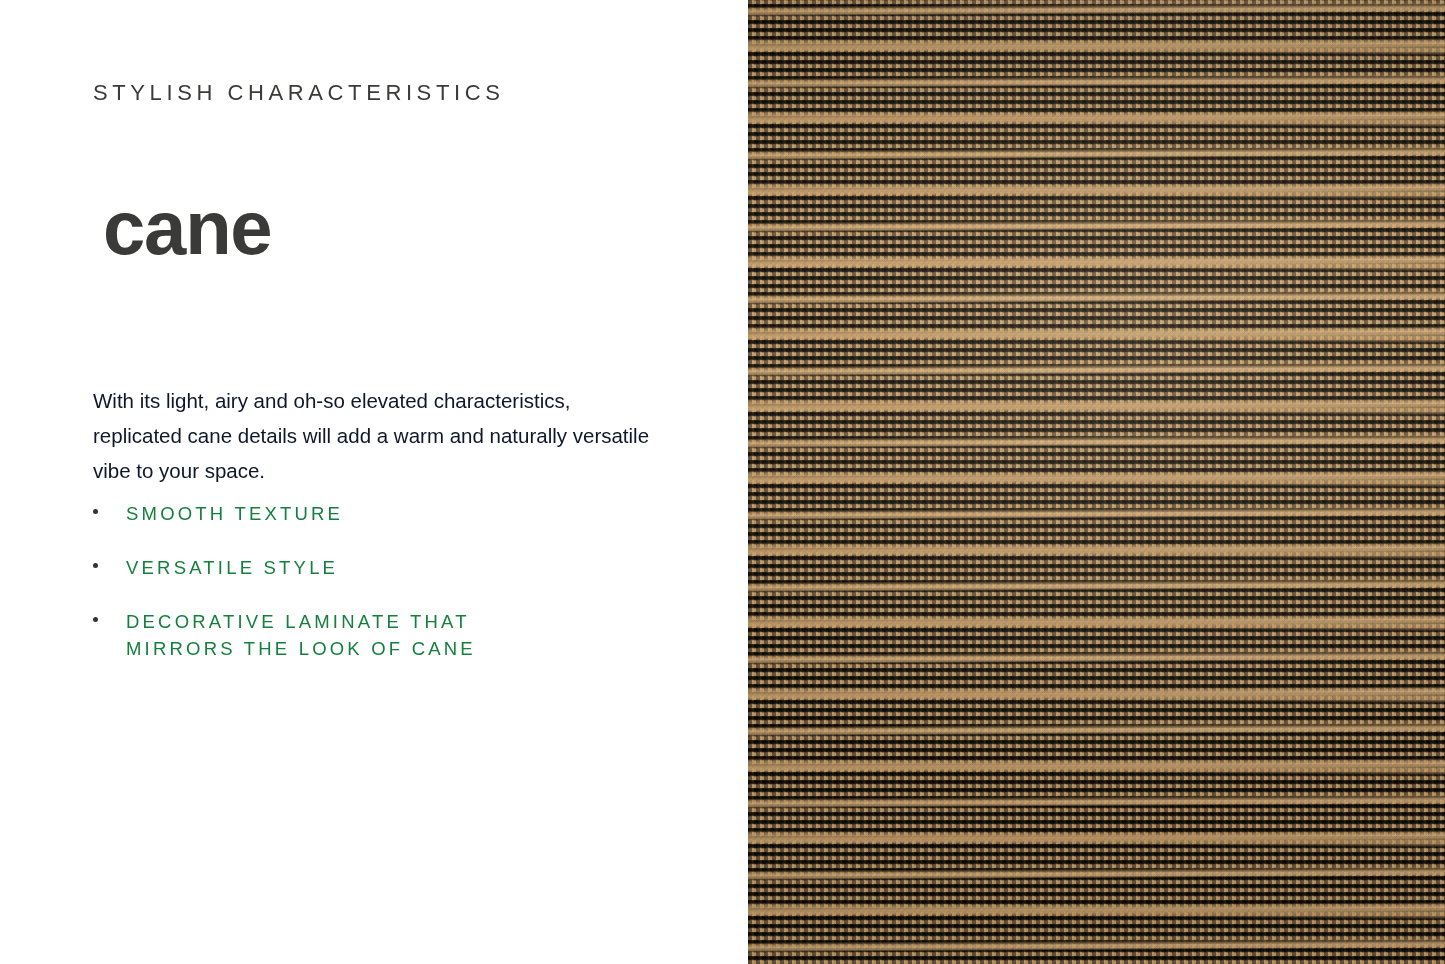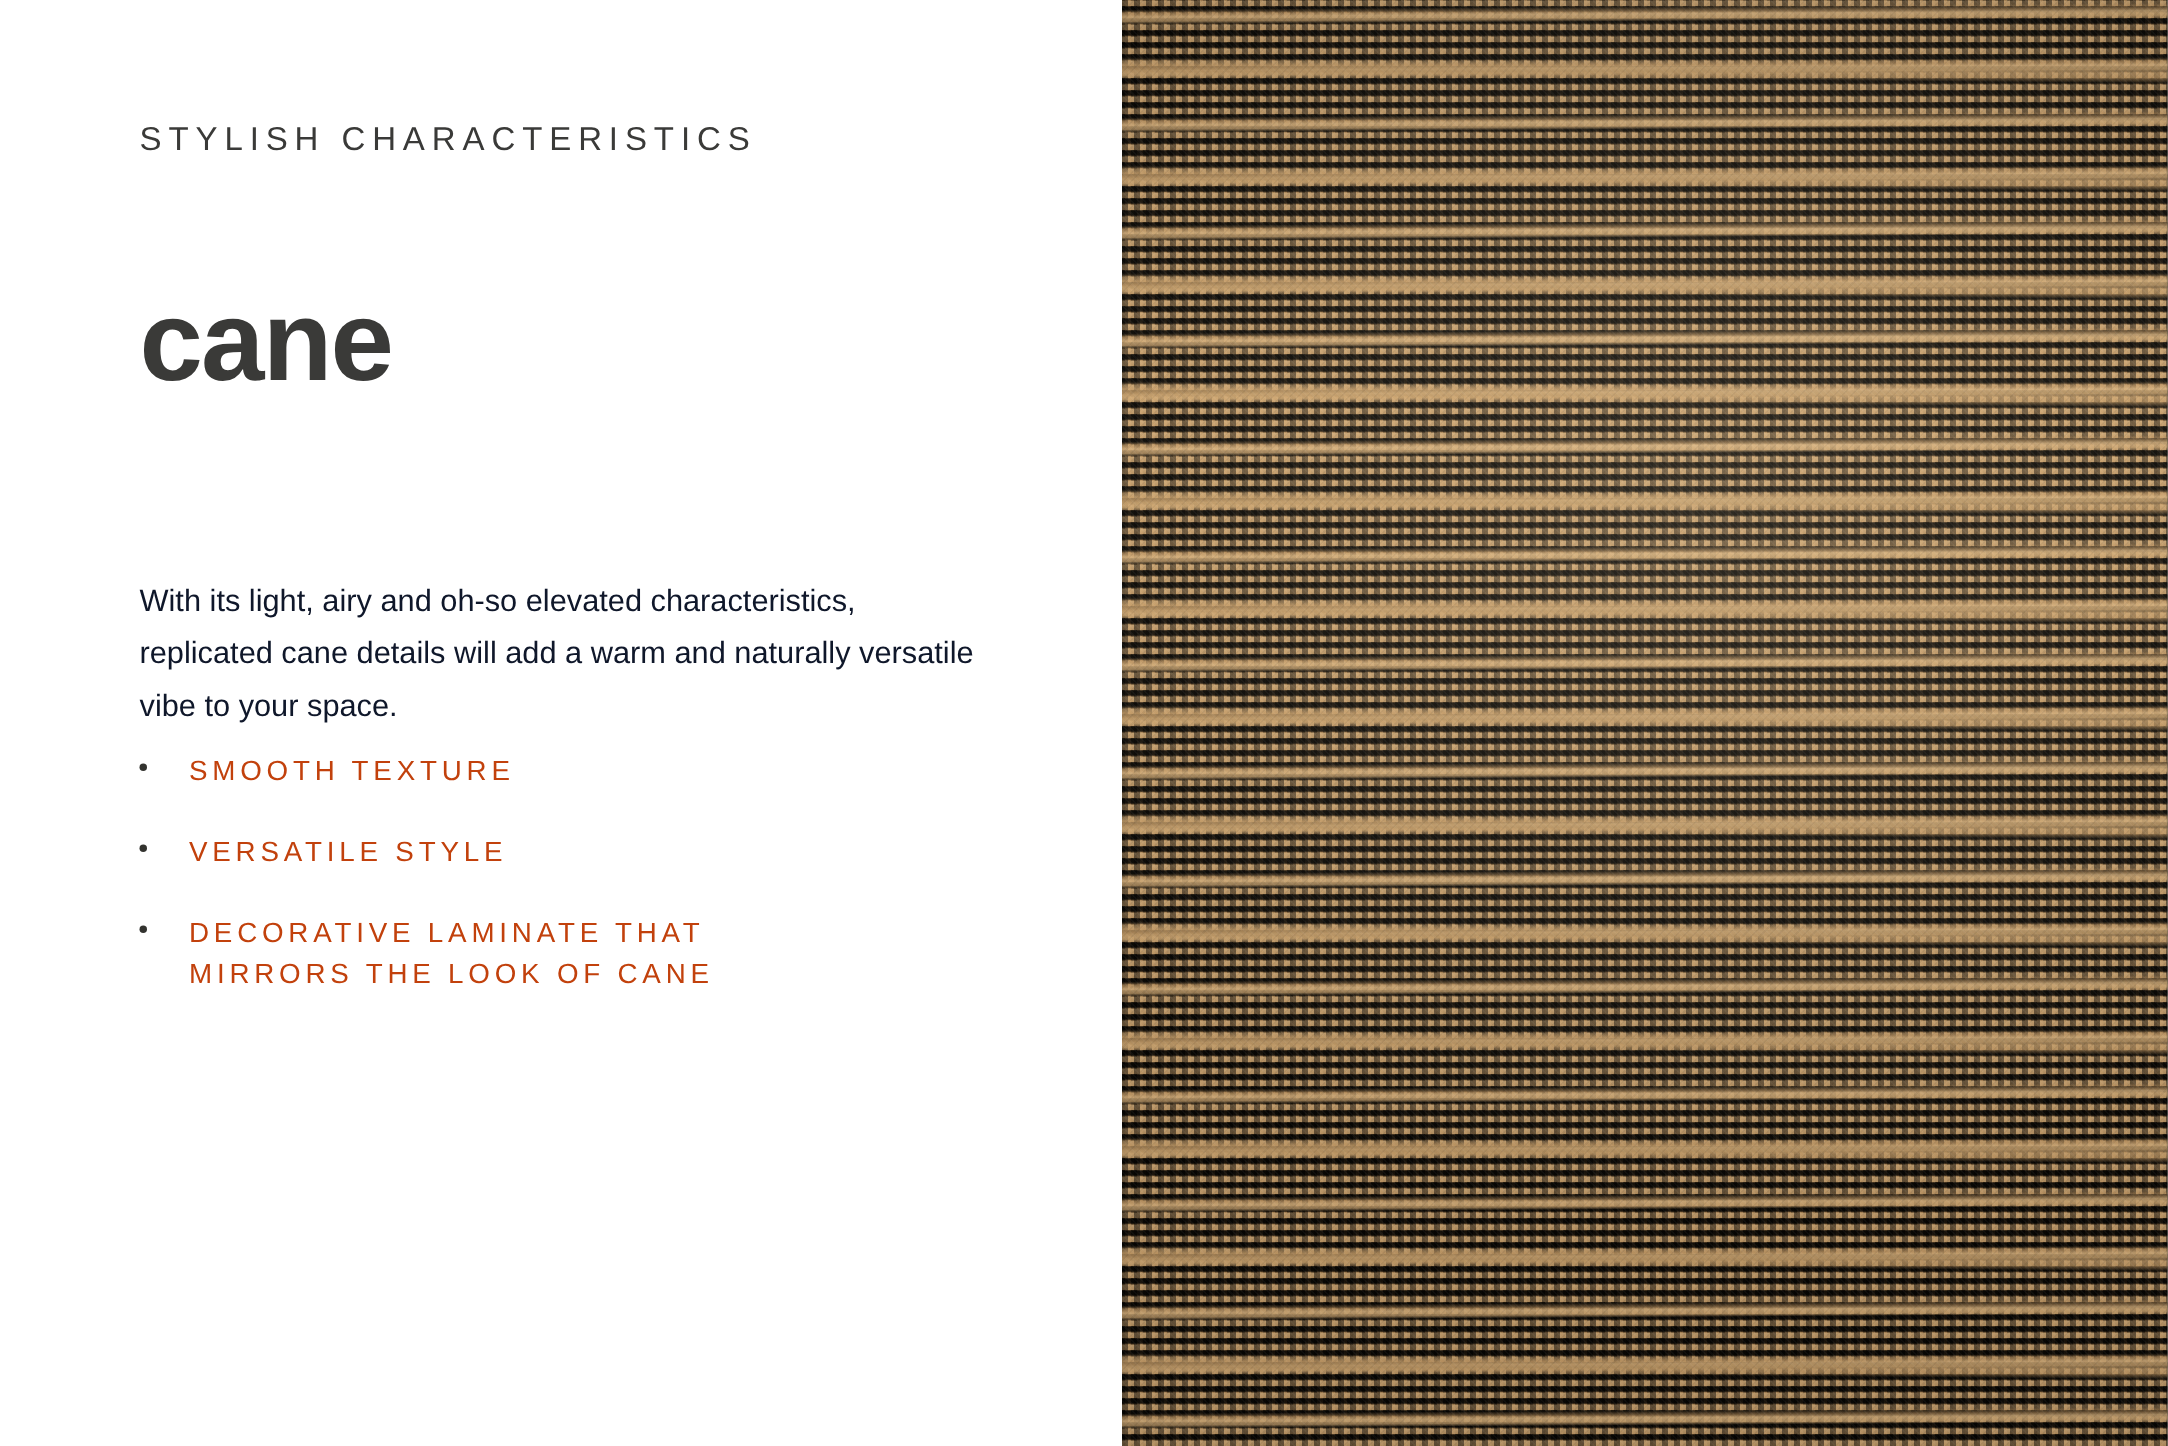--- a/index.html
+++ b/index.html
@@ -44,21 +44,21 @@
     position: absolute;
     left: 93px;
     top: 140px;
     width: 520px;
     font-size: 76px;
     line-height: 0.98;
     font-weight: bold;
     color: #3a3a38;
     letter-spacing: -1.2px;
   }
-  .headline .line2 { display: block; }
+  .headline .line2 { display: block; margin-left: 10px; }
   .body-copy {
     position: absolute;
     left: 93px;
     top: 362px;
     width: 560px;
     font-size: 20.5px;
     line-height: 1.72;
     color: #0f172a;
     font-weight: 400;
   }
@@ -71,21 +71,21 @@
     padding: 0;
     list-style: none;
   }
   .feature-list li {
     position: relative;
     padding-left: 33px;
     margin-bottom: 26px;
     font-size: 18.5px;
     letter-spacing: 3.2px;
     line-height: 1.5;
-    color: #c2410c;
+    color: #15803d;
     text-transform: uppercase;
   }
   .feature-list li:last-child { margin-bottom: 12px; }
   .feature-list li .bullet {
     position: absolute;
     left: 0;
     top: 2px;
     width: 8px;
     height: 8px;
     display: block;

